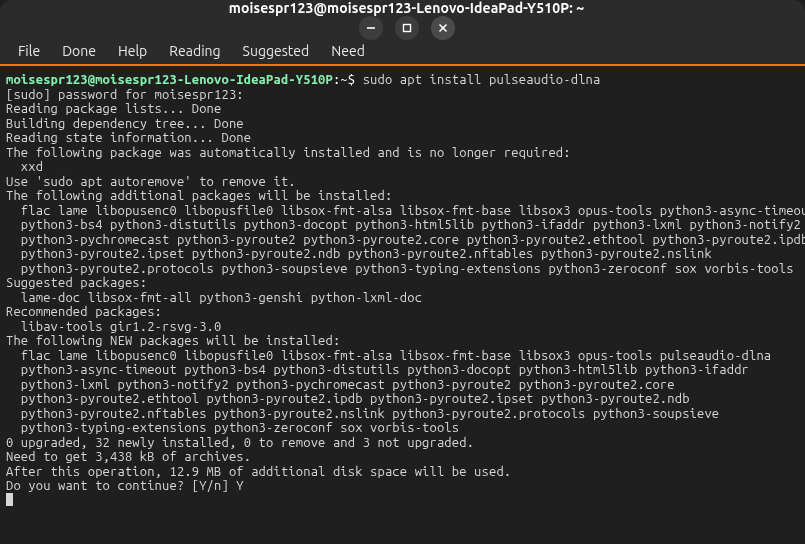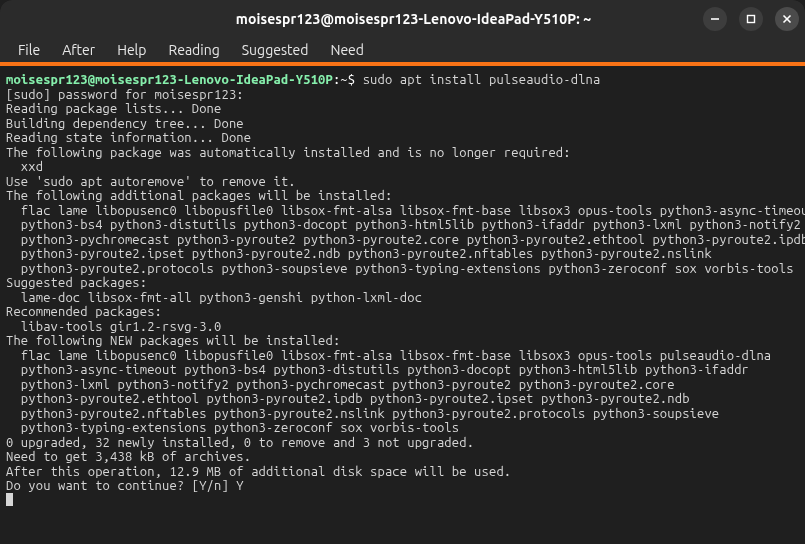--- a/index.html
+++ b/index.html
@@ -11,20 +11,21 @@
       overflow: hidden;
       border-radius: 12px;
     }
     .titlebar {
       height: 38px;
       background: #2b2b2b;
       display: flex;
       align-items: center;
       padding: 0 6px 0 14px;
       border-radius: 12px 12px 0 0;
+      flex-direction: column;
     }
     .titlebar .spacer-left { width: 110px; }
     .titlebar .title {
       flex: 1;
       text-align: center;
       color: #ffffff;
       font-size: 14px;
       font-weight: 600;
       letter-spacing: 0.1px;
     }
@@ -46,21 +47,21 @@
     }
     .win-btn.close { background: #4b4b4b; }
     .win-btn svg { width: 12px; height: 12px; }
     .menubar {
       height: 28px;
       background: #2b2b2b;
       display: flex;
       align-items: center;
       padding: 0 8px;
       gap: 2px;
-      border-bottom: 4px solid #f97316;
+      border-bottom: 2px solid #f97316;
     }
     .menu-item {
       color: #e8e8e8;
       font-size: 14px;
       padding: 3px 10px;
       cursor: pointer;
       border-radius: 4px;
     }
     .terminal {
       padding: 6px 6px 6px 6px;
@@ -105,20 +106,20 @@
       <svg viewBox="0 0 12 12">
           <line x1="2.5" y1="2.5" x2="9.5" y2="9.5" stroke="#fff" stroke-width="1.6"></line>
           <line x1="9.5" y1="2.5" x2="2.5" y2="9.5" stroke="#fff" stroke-width="1.6"></line>
         </svg>
     </div>
   </div>
 </div>
 
 <div class="menubar">
   <div class="menu-item">File</div>
-  <div class="menu-item">After</div>
+  <div class="menu-item">Done</div>
   <div class="menu-item">Help</div>
   <div class="menu-item">Reading</div>
   <div class="menu-item">Suggested</div>
   <div class="menu-item">Need</div>
 </div>
 
 <div class="terminal"><span class="line"><span class="t-green">moisespr123@moisespr123-Lenovo-IdeaPad-Y510P</span><span class="t-white">:</span><span class="t-white">~</span><span class="t-white">$ </span><span class="t-dim">sudo apt install pulseaudio-dlna</span></span><span class="line">[sudo] password for moisespr123: </span><span class="line">Reading package lists... Done</span><span class="line">Building dependency tree... Done</span><span class="line">Reading state information... Done</span><span class="line">The following package was automatically installed and is no longer required:</span><span class="line">  xxd</span><span class="line">Use 'sudo apt autoremove' to remove it.</span><span class="line">The following additional packages will be installed:</span><span class="line">  flac lame libopusenc0 libopusfile0 libsox-fmt-alsa libsox-fmt-base libsox3 opus-tools python3-async-timeout</span><span class="line">  python3-bs4 python3-distutils python3-docopt python3-html5lib python3-ifaddr python3-lxml python3-notify2</span><span class="line">  python3-pychromecast python3-pyroute2 python3-pyroute2.core python3-pyroute2.ethtool python3-pyroute2.ipdb</span><span class="line">  python3-pyroute2.ipset python3-pyroute2.ndb python3-pyroute2.nftables python3-pyroute2.nslink</span><span class="line">  python3-pyroute2.protocols python3-soupsieve python3-typing-extensions python3-zeroconf sox vorbis-tools</span><span class="line">Suggested packages:</span><span class="line">  lame-doc libsox-fmt-all python3-genshi python-lxml-doc</span><span class="line">Recommended packages:</span><span class="line">  libav-tools gir1.2-rsvg-3.0</span><span class="line">The following NEW packages will be installed:</span><span class="line">  flac lame libopusenc0 libopusfile0 libsox-fmt-alsa libsox-fmt-base libsox3 opus-tools pulseaudio-dlna</span><span class="line">  python3-async-timeout python3-bs4 python3-distutils python3-docopt python3-html5lib python3-ifaddr</span><span class="line">  python3-lxml python3-notify2 python3-pychromecast python3-pyroute2 python3-pyroute2.core</span><span class="line">  python3-pyroute2.ethtool python3-pyroute2.ipdb python3-pyroute2.ipset python3-pyroute2.ndb</span><span class="line">  python3-pyroute2.nftables python3-pyroute2.nslink python3-pyroute2.protocols python3-soupsieve</span><span class="line">  python3-typing-extensions python3-zeroconf sox vorbis-tools</span><span class="line">0 upgraded, 32 newly installed, 0 to remove and 3 not upgraded.</span><span class="line">Need to get 3,438 kB of archives.</span><span class="line">After this operation, 12.9 MB of additional disk space will be used.</span><span class="line">Do you want to continue? [Y/n] Y</span><span class="line"><span></span><span class="cursor"></span></span></div>
 
 </body></html>

